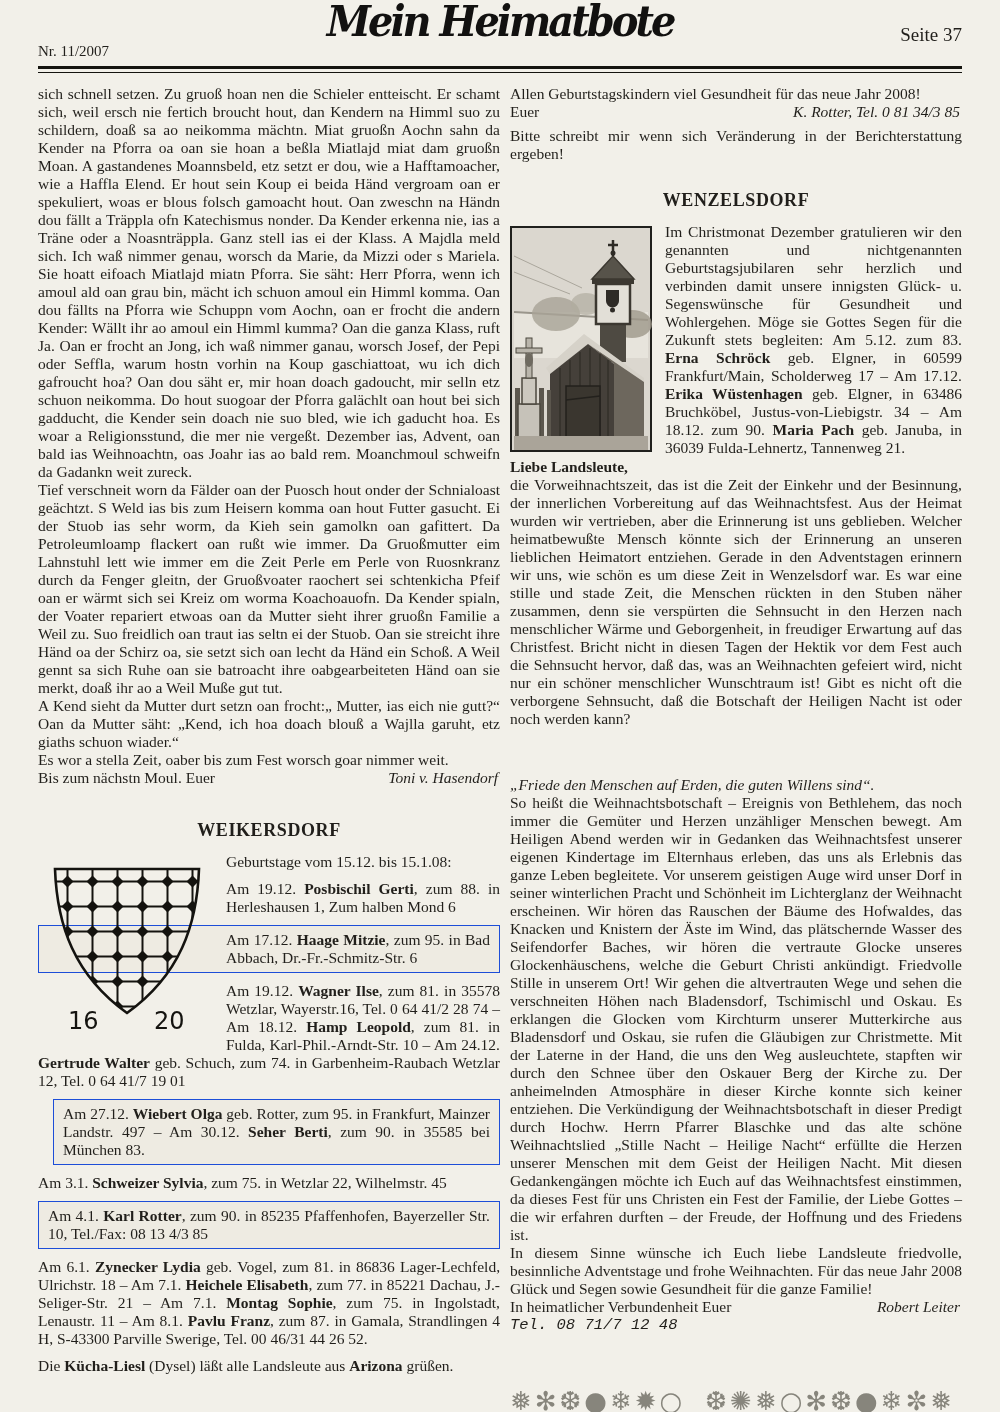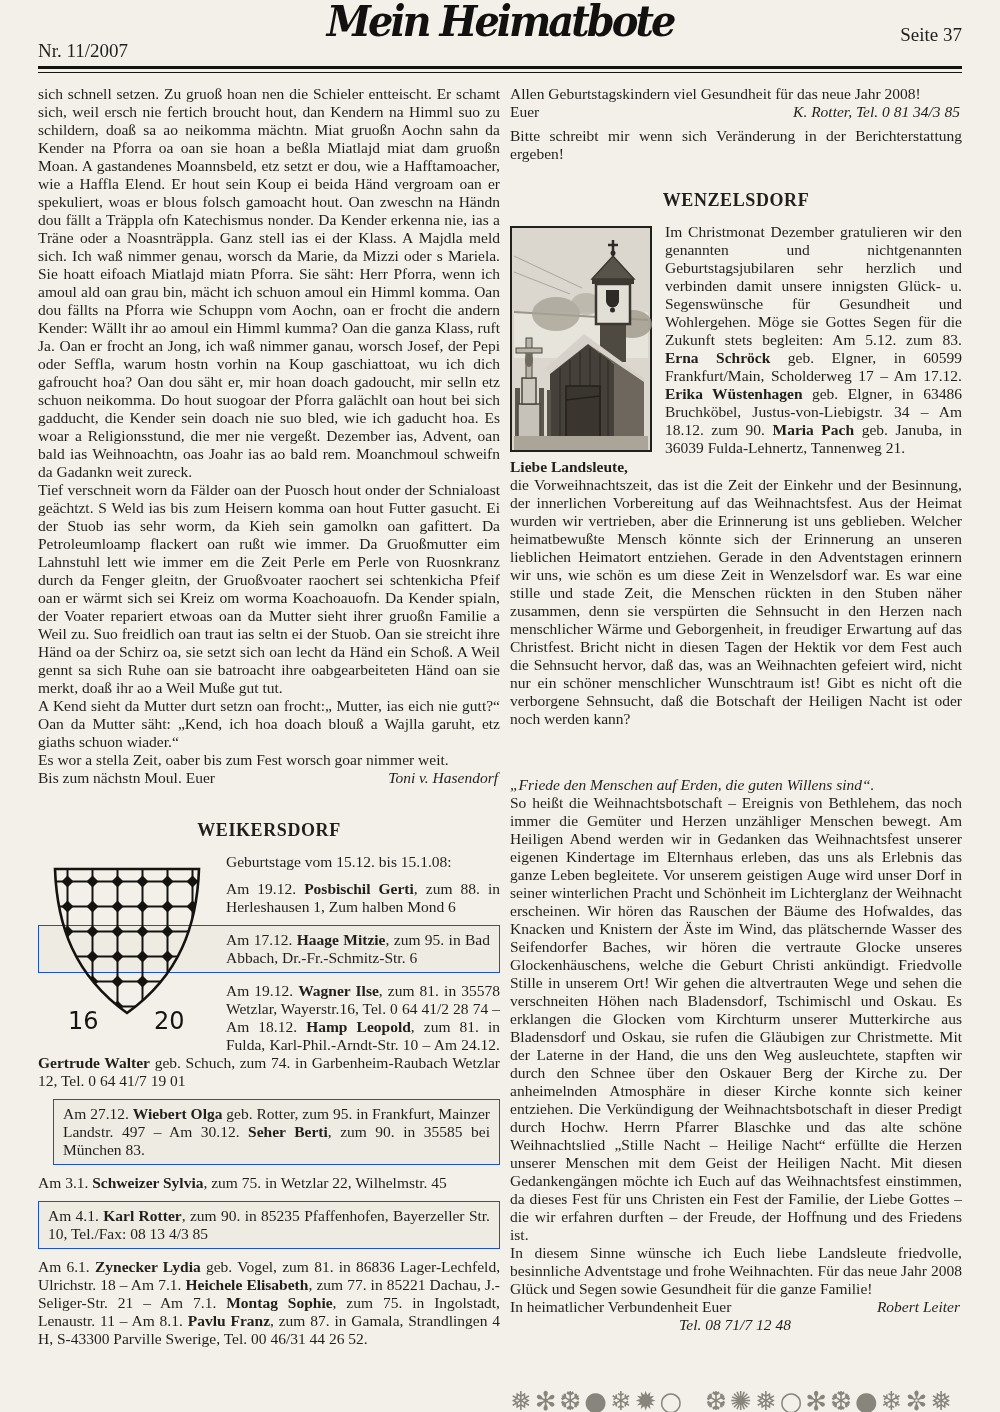--- a/index.html
+++ b/index.html
@@ -9,21 +9,21 @@
     width:1000px;height:1412px;
     margin:0 auto;
     background:#f2f0e9;
     color:#211f1b;
     font-family:"Liberation Serif","DejaVu Serif",serif;
     font-size:15.5px;line-height:18px;
     overflow:hidden;
   }
   
   .hdr{position:relative;height:52px;margin:10px 38px 0;}
-  .hdr .issue{position:absolute;left:0;bottom:2px;font-size:19px;}
+  .hdr .issue{position:absolute;left:0;bottom:2px;font-size:15px;}
   .hdr .pageno{position:absolute;right:0;bottom:18px;font-size:19px;}
   .hdr .masthead{
     position:absolute;left:50%;top:2px;transform:translateX(-50%) scaleY(1.08);
     margin:0;font-family:"DejaVu Serif",serif;
     font-size:40px;font-weight:bold;font-style:italic;
     letter-spacing:-3px;white-space:nowrap;color:#121110;
   }
   .rule{margin:4px 38px 12px;height:3px;border-top:3px solid #15140f;border-bottom:1px solid #15140f;}
   
   .cols{display:flex;gap:10px;padding:0 38px;}
@@ -36,21 +36,21 @@
   .sig-row{display:flex;justify-content:space-between;align-items:baseline;}
   .sig-row .i{padding-right:2px;}
   .section-heading{
     font-size:18px;font-weight:bold;text-align:center;
     letter-spacing:.6px;margin:28px 0 12px;line-height:22px;
   }
   .notice{margin-top:6px;}
   .entry{margin-top:9px;}
   .entry.boxed{border:1px solid #1d4ed8;background:#eeebe2;padding:5px 9px;}
   .quoteline{font-style:italic;margin-top:48px;}
-  .tel-row{text-align:center;font-style:italic;padding-right:2px;}
+  .tel-row{text-align:left;font-style:italic;padding-right:2px;font-family:Liberation Mono, monospace;}
   .salutation{clear:both;font-weight:bold;}
   .clearfix{clear:both;margin-left:15px;}
   
   .crest{float:left;width:172px;height:180px;margin:4px 12px 2px 4px;}
   .crest svg{display:block;width:100%;height:100%;}
   
   .photo{float:left;width:142px;height:226px;margin:3px 13px 6px 0;}
   .photo svg{display:block;width:100%;height:100%;}
   
   .ornament{
@@ -101,20 +101,21 @@
       </div>
 
       <p>Geburtstage vom 15.12. bis 15.1.08:</p>
       <div class="entry"><span>Am 19.12. </span><span class="b">Posbischil Gerti</span><span>, zum 88. in Herleshausen 1, Zum halben Mond 6</span></div>
       <div class="entry boxed"><span>Am 17.12. </span><span class="b">Haage Mitzie</span><span>, zum 95. in Bad Abbach, Dr.-Fr.-Schmitz-Str. 6</span></div>
       <div class="entry"><span>Am 19.12. </span><span class="b">Wagner Ilse</span><span>, zum 81. in 35578 Wetzlar, Wayerstr.16, Tel. 0 64 41/2 28 74 – Am 18.12. </span><span class="b">Hamp Leopold</span><span>, zum 81. in Fulda, Karl-Phil.-Arndt-Str. 10 – Am 24.12. </span><span class="b">Gertrude Walter</span><span> geb. Schuch, zum 74. in Garbenheim-Raubach Wetzlar 12, Tel. 0 64 41/7 19 01</span></div>
       <div class="entry boxed clearfix"><span>Am 27.12. </span><span class="b">Wiebert Olga</span><span> geb. Rotter, zum 95. in Frankfurt, Mainzer Landstr. 497 – Am 30.12. </span><span class="b">Seher Berti</span><span>, zum 90. in 35585 bei München 83.</span></div>
       <div class="entry"><span>Am 3.1. </span><span class="b">Schweizer Sylvia</span><span>, zum 75. in Wetzlar 22, Wilhelmstr. 45</span></div>
       <div class="entry boxed"><span>Am 4.1. </span><span class="b">Karl Rotter</span><span>, zum 90. in 85235 Pfaffenhofen, Bayerzeller Str. 10, Tel./Fax: 08 13 4/3 85</span></div>
       <div class="entry"><span>Am 6.1. </span><span class="b">Zynecker Lydia</span><span> geb. Vogel, zum 81. in 86836 Lager-Lechfeld, Ulrichstr. 18 – Am 7.1. </span><span class="b">Heichele Elisabeth</span><span>, zum 77. in 85221 Dachau, J.-Seliger-Str. 21 – Am 7.1. </span><span class="b">Montag Sophie</span><span>, zum 75. in Ingolstadt, Lenaustr. 11 – Am 8.1. </span><span class="b">Pavlu Franz</span><span>, zum 87. in Gamala, Strandlingen 4 H, S-43300 Parville Swerige, Tel. 00 46/31 44 26 52.</span></div>
+      <div class="entry"><span>Die </span><span class="b">Kücha-Liesl</span><span> (Dysel) läßt alle Landsleute aus </span><span class="b">Arizona</span><span> grüßen.</span></div>
     </section>
 
     <section class="col right">
       <p>Allen Geburtstagskindern viel Gesundheit für das neue Jahr 2008!</p>
       <div class="sig-row">
         <span>Euer</span>
         <span class="i">K. Rotter, Tel. 0 81 34/3 85</span>
       </div>
       <p class="notice">Bitte schreibt mir wenn sich Veränderung in der Berichterstattung ergeben!</p>
 

